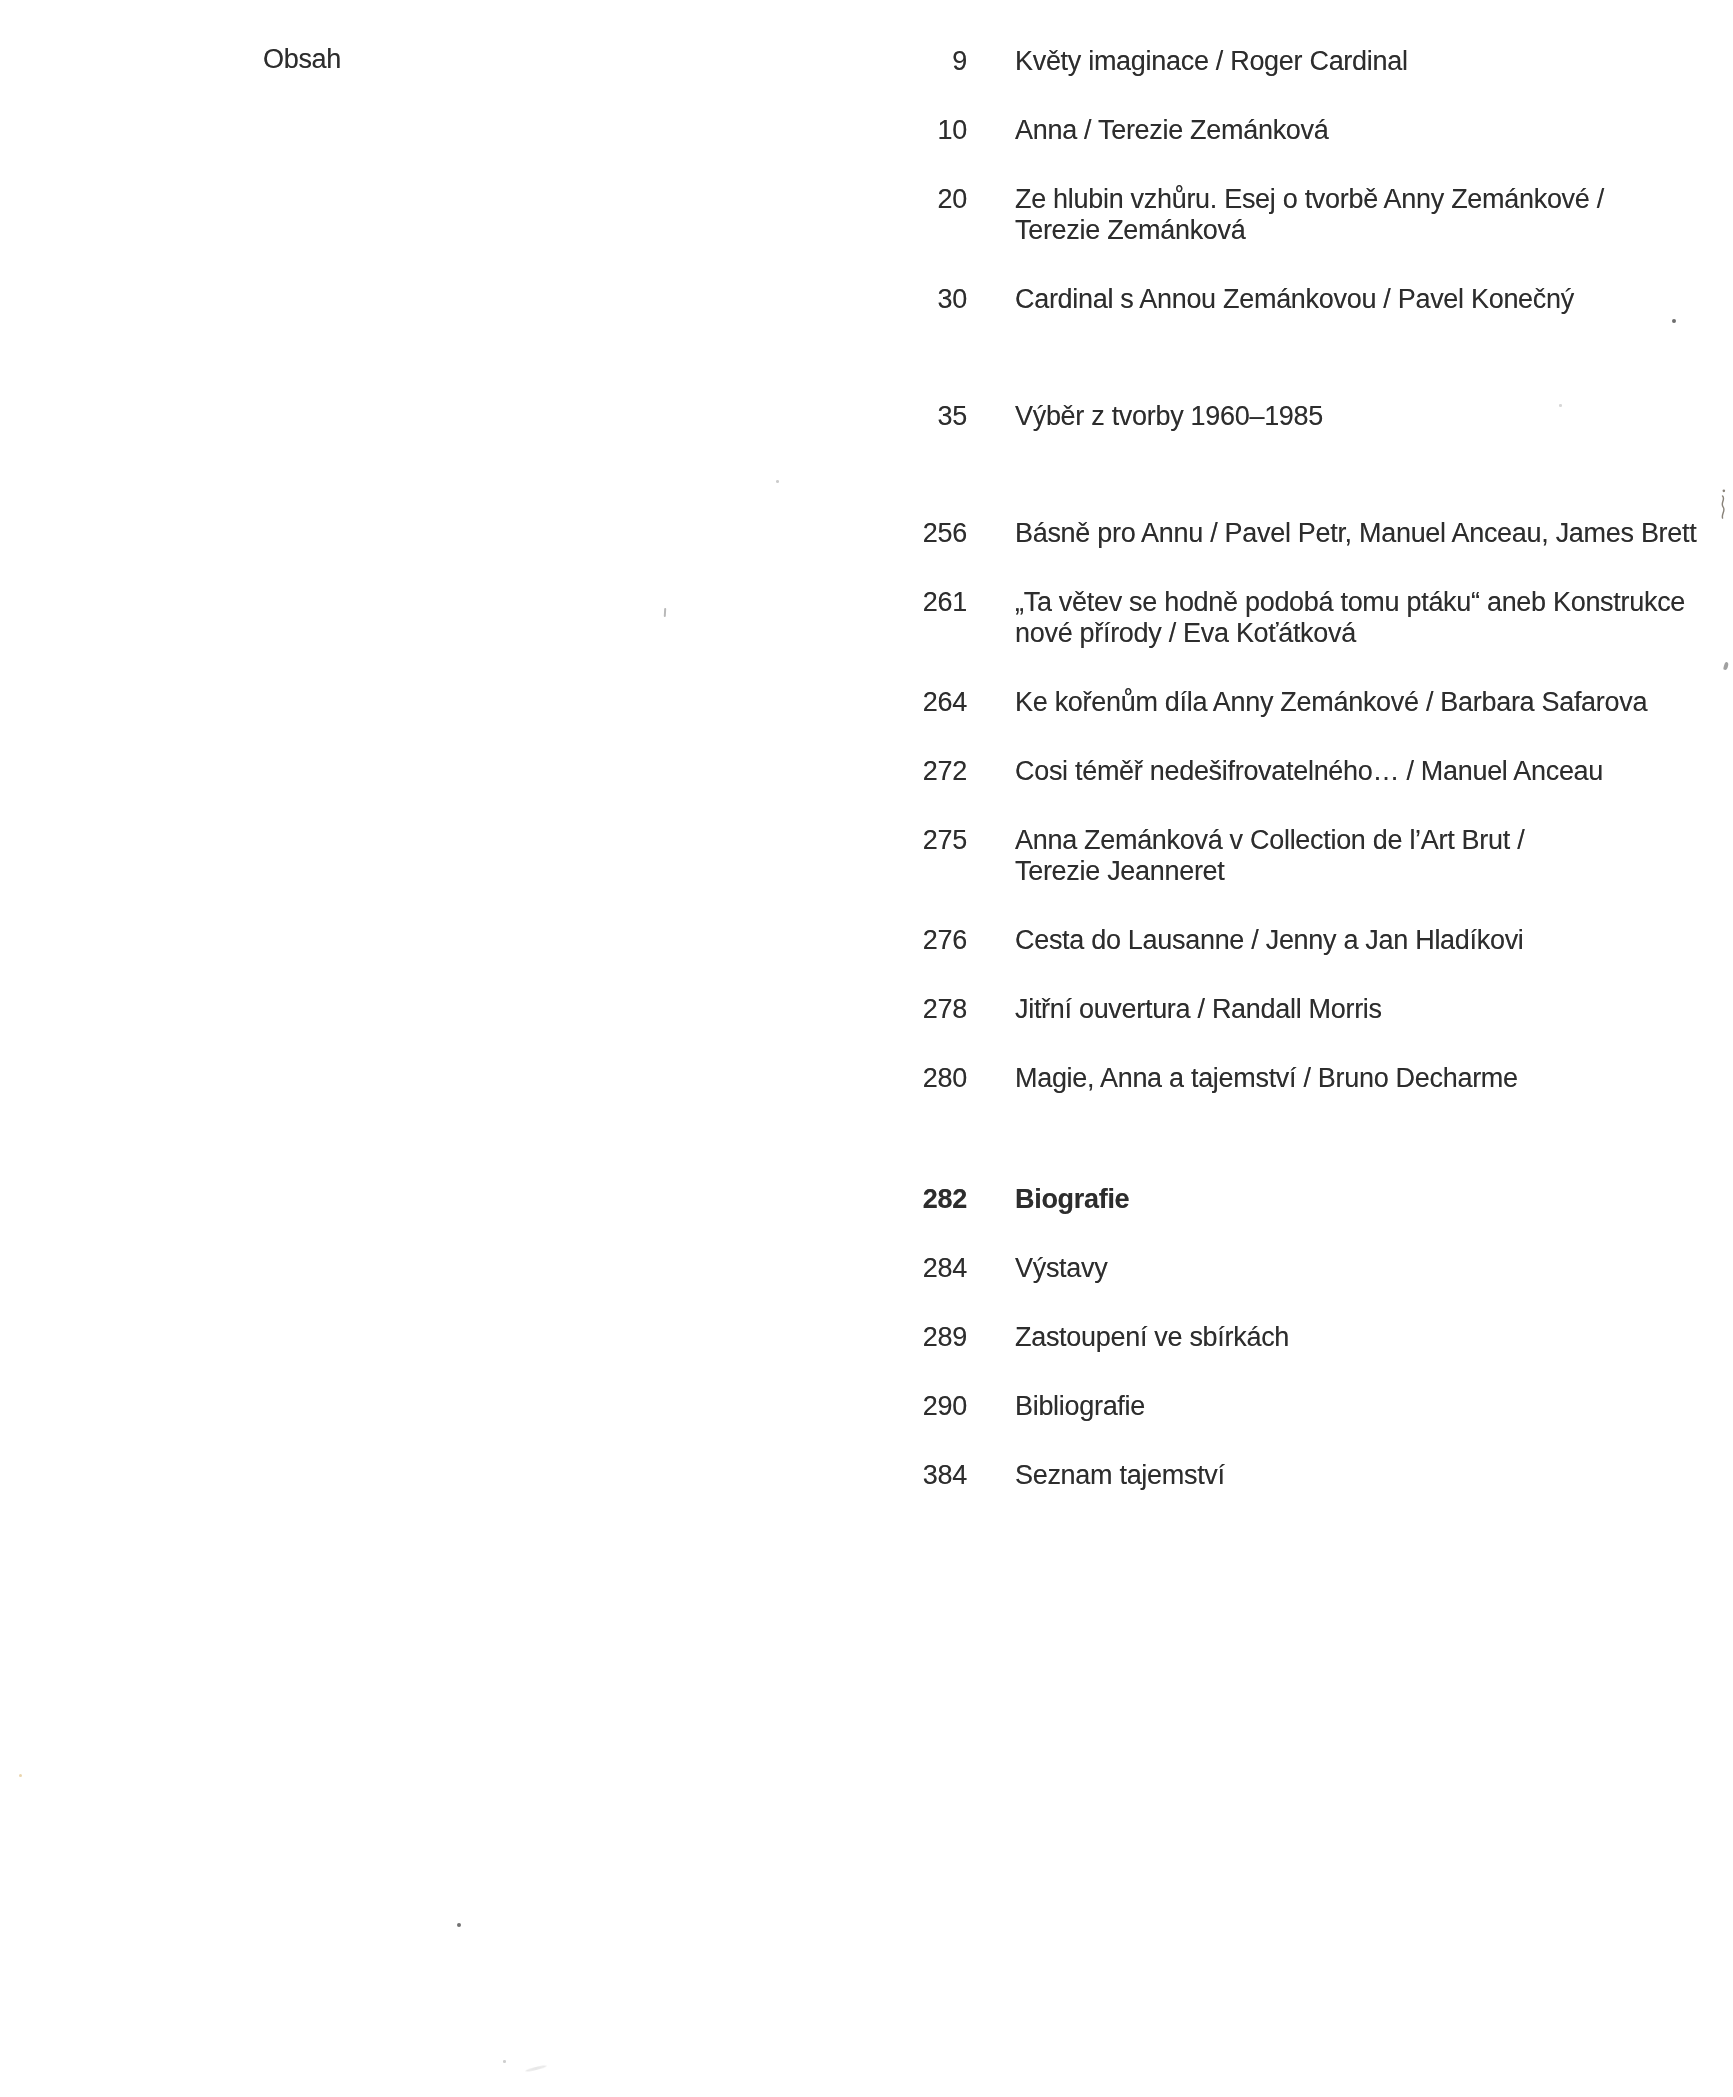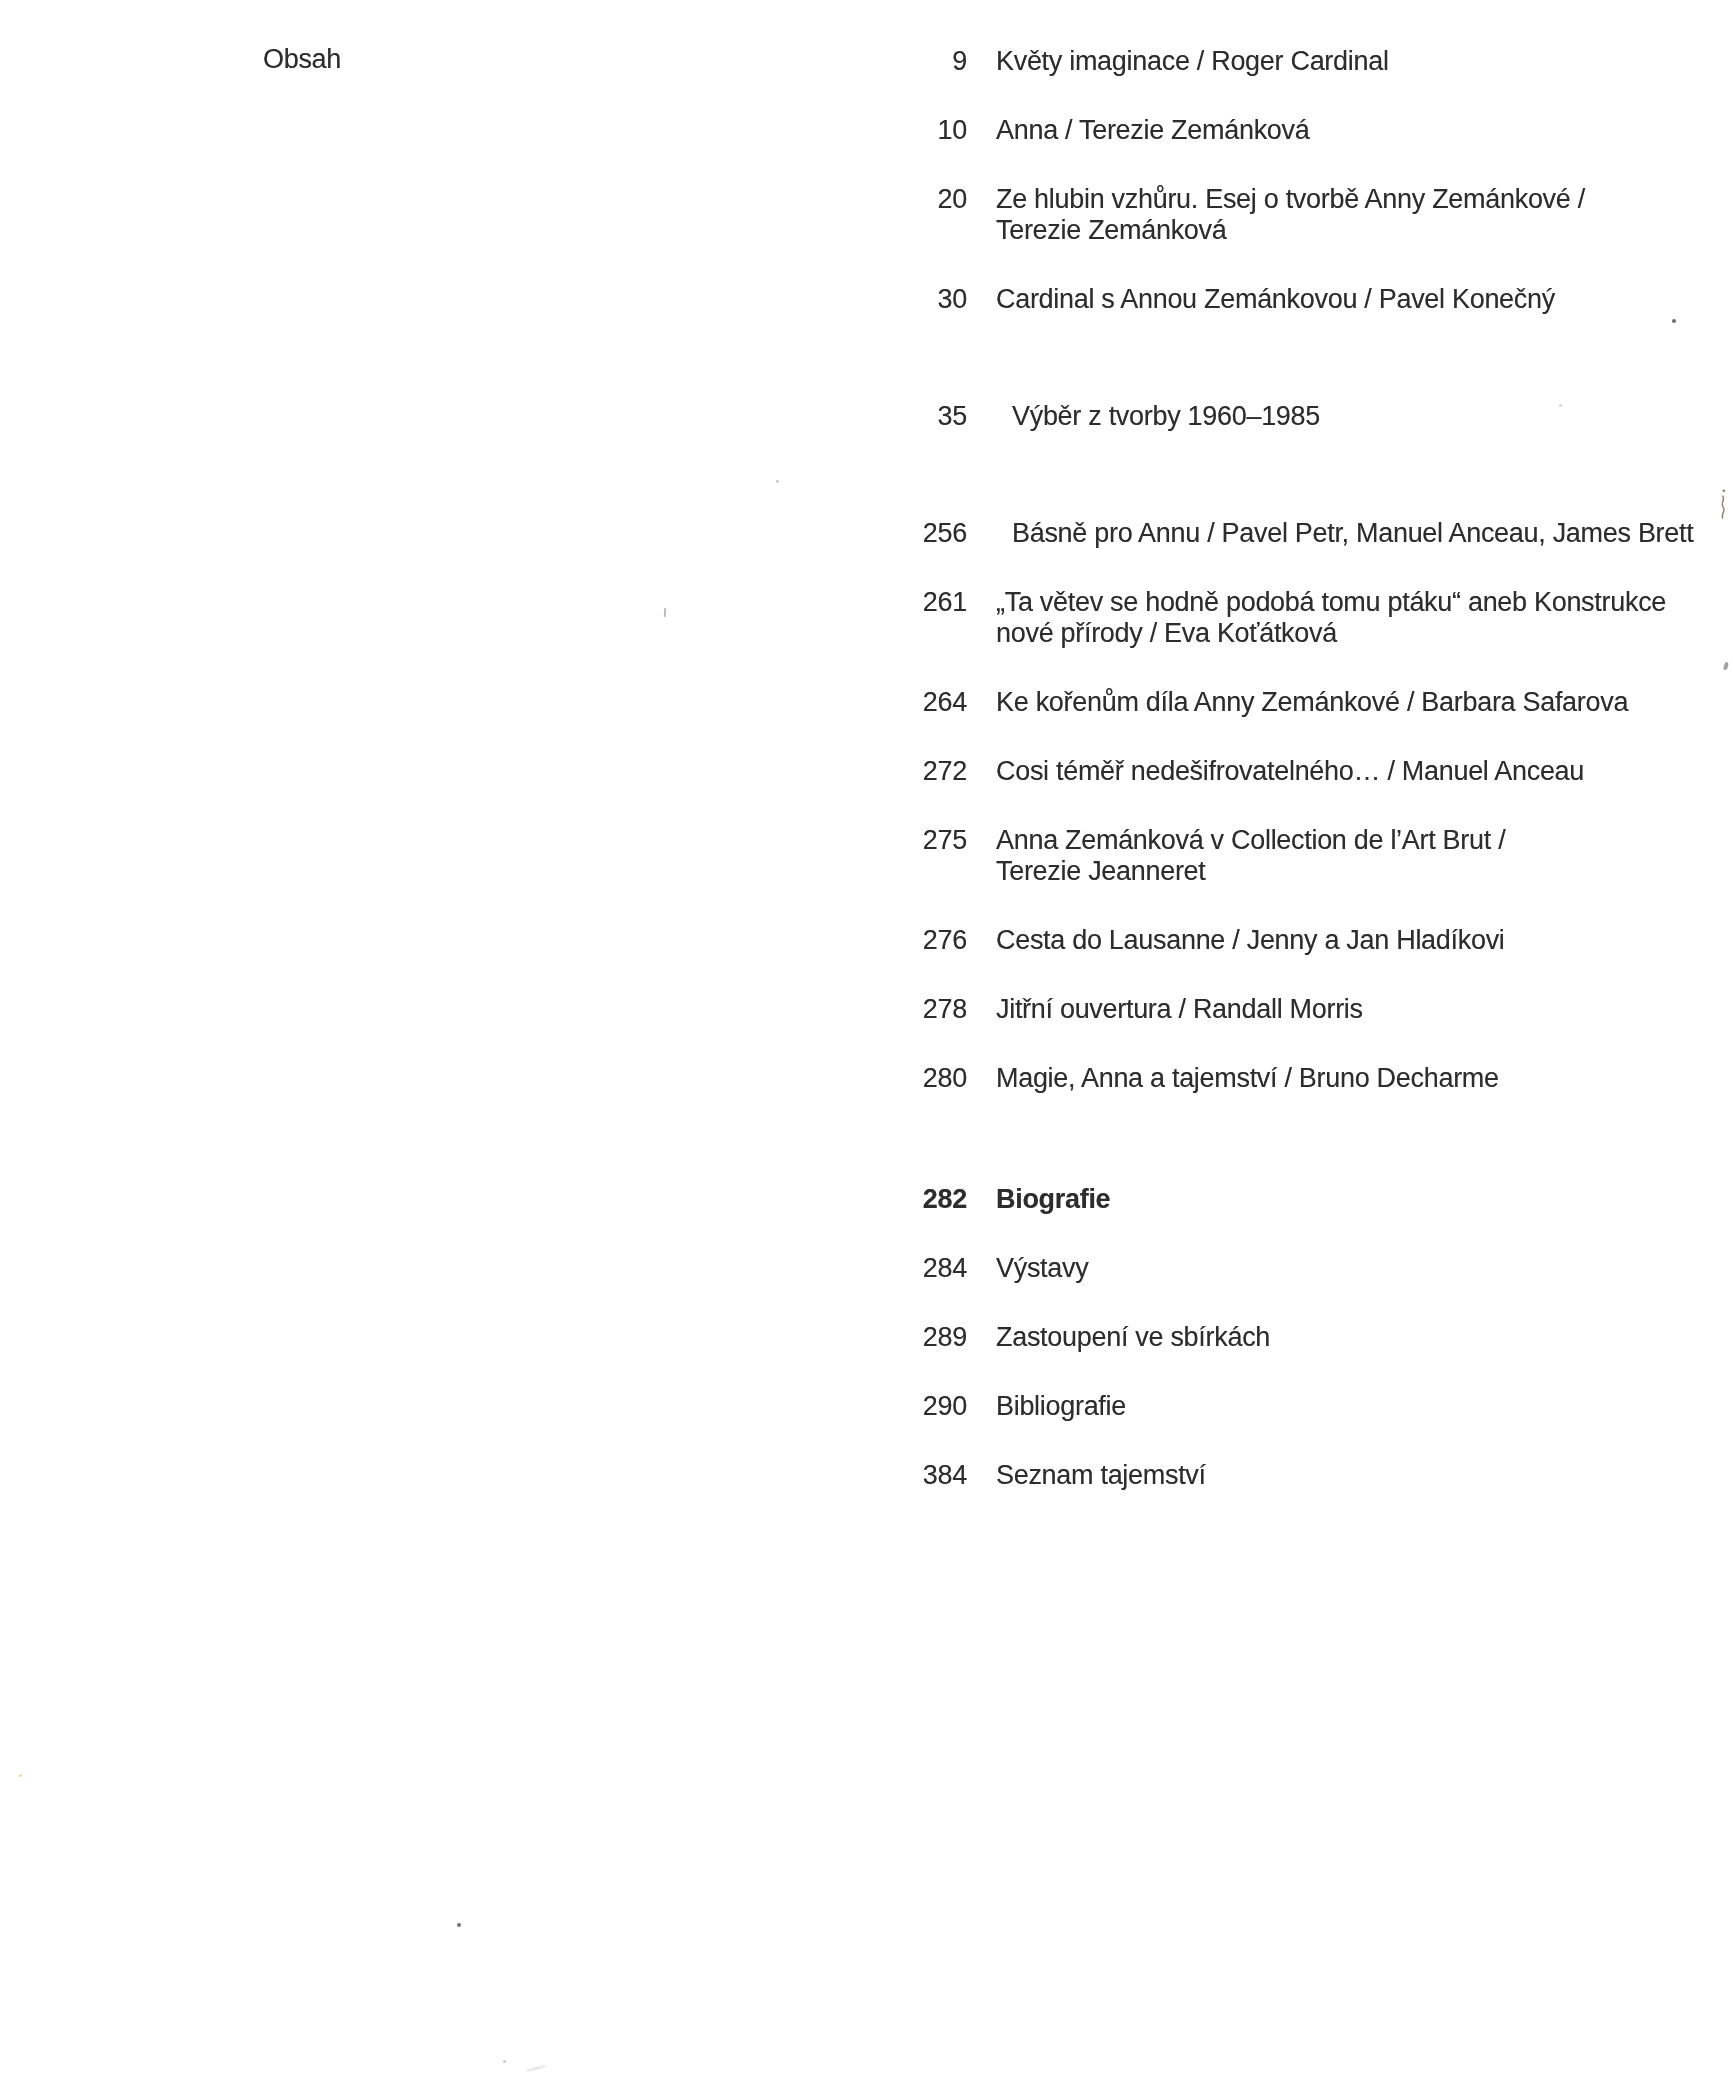--- a/index.html
+++ b/index.html
@@ -40,28 +40,28 @@
     top: 46px;
     width: 1734px;
     display: flex;
     flex-direction: column;
   }
   .entry {
     display: flex;
     align-items: flex-start;
     margin-bottom: 38px;
   }
-  .entry.section-start { margin-top: 48px; gap: 16px; }
+  .entry.section-start { margin-top: 48px; }
   .entry.section-start-xl { margin-top: 52px; font-weight: bold; }
   .num {
     flex: 0 0 967px;
     text-align: right;
   }
   .titlecell {
-    margin-left: 29px;
+    margin-left: 48px;
   }
   .artifact {
     position: absolute;
     pointer-events: none;
   }
 </style>
 </head>
 <body>
 
 <div class="page">

